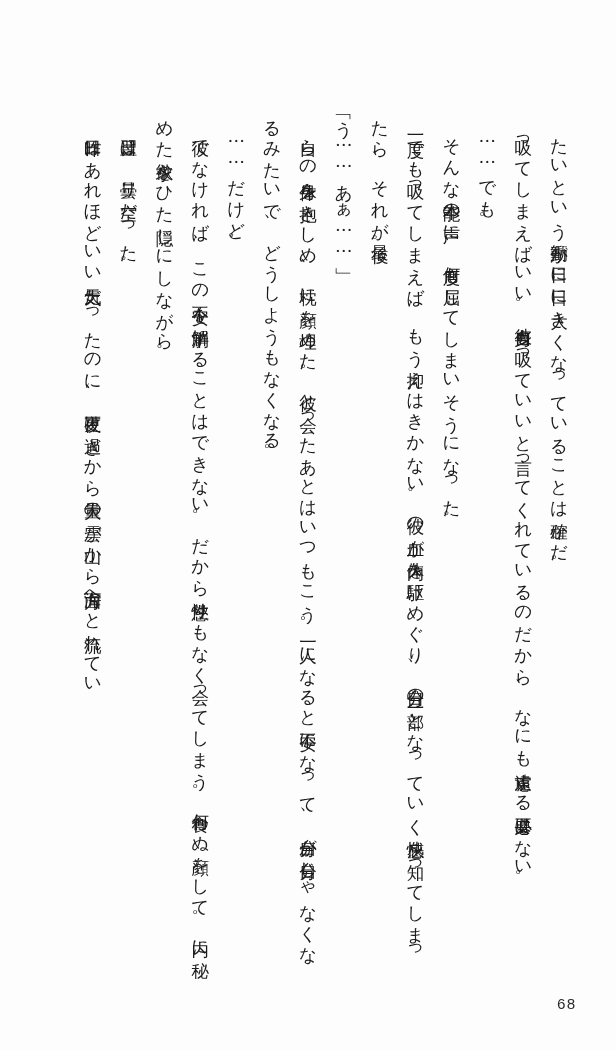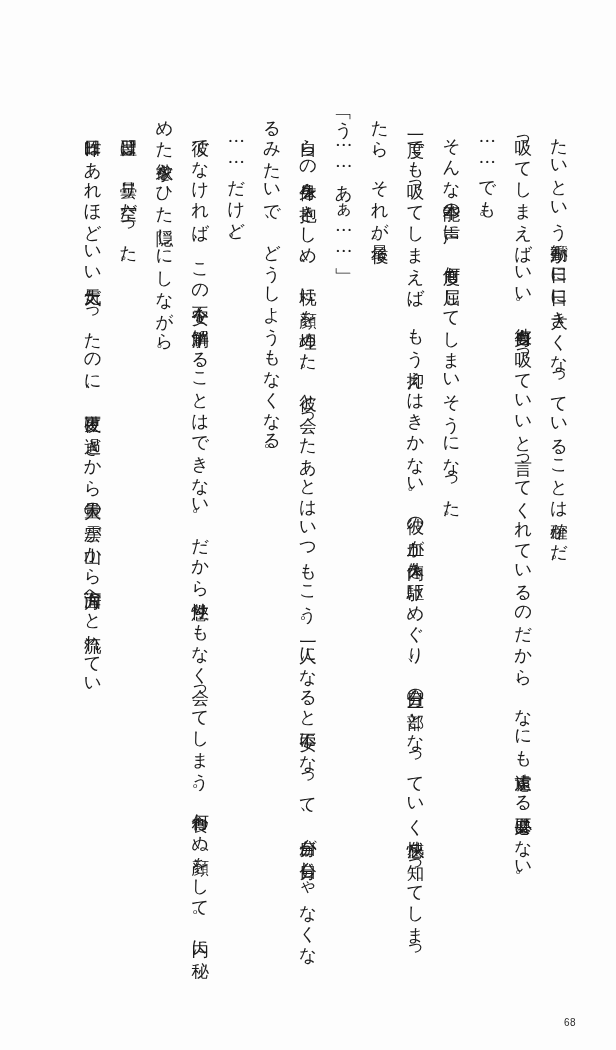--- a/index.html
+++ b/index.html
@@ -35,24 +35,24 @@
   #text-block p {
     margin: 0;
     padding: 0;
   }
   .indent {
     text-indent: 1em;
   }
   #page-number {
     position: absolute;
     right: 40px;
-    bottom: 22px;
-    font-size: 10px;
+    bottom: 36px;
+    font-size: 15px;
     color: #2a2a2a;
-    font-family: Liberation Sans, sans-serif;
+    font-family: Liberation Mono, monospace;
     letter-spacing: 0.04em;
   }
 </style>
 </head>
 <body>
 
 <div id="page">
 
   <div id="text-block">
     <p class="indent">たいという衝動が日に日に大きくなっていることは確かだ。</p>

